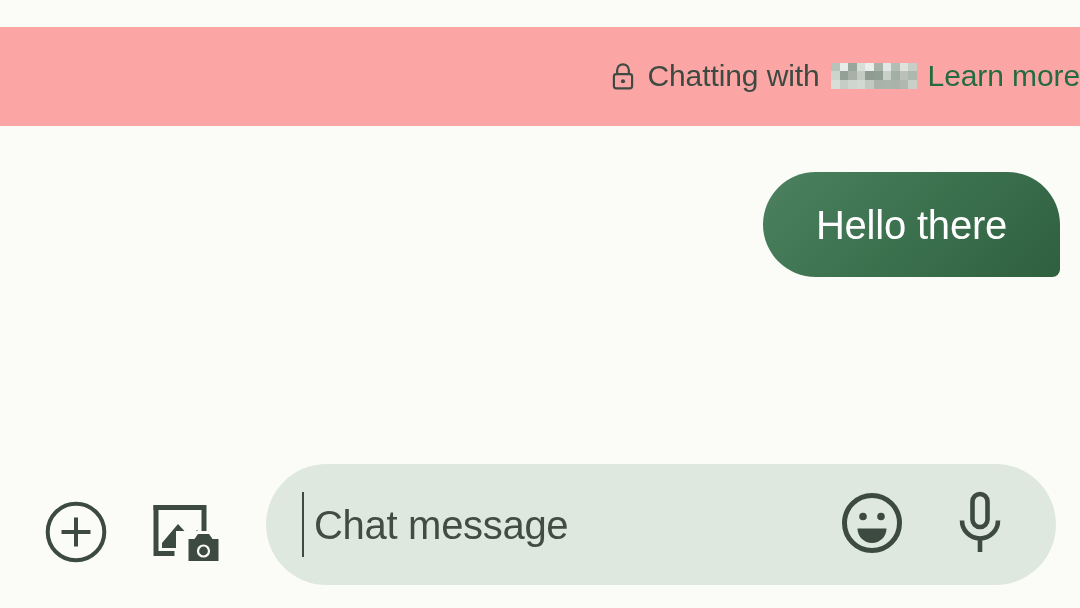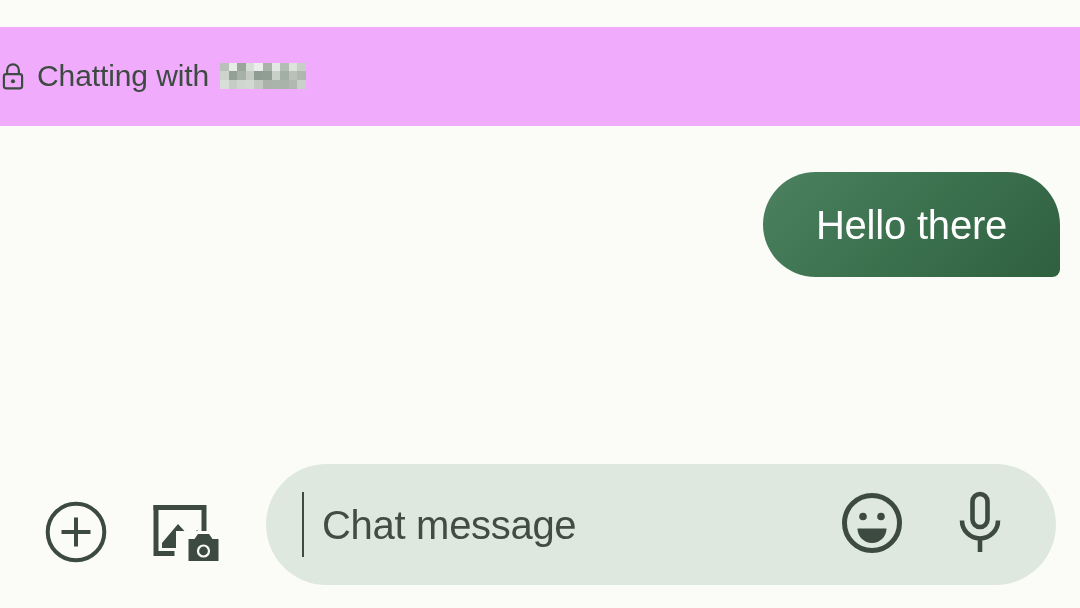--- a/index.html
+++ b/index.html
@@ -21,24 +21,24 @@
     background: #fbfcf8;
   }
 
   
   .banner {
     position: absolute;
     left: 0;
     top: 27px;
     width: 1080px;
     height: 99px;
-    background: #f0abfc;
-    display: flex;
-    align-items: center;
-    justify-content: flex-start;
+    background: #fca5a5;
+    display: flex;
+    align-items: center;
+    justify-content: flex-end;
     gap: 0;
   }
   .banner-inner {
     display: flex;
     align-items: center;
     gap: 11px;
     transform: translateY(-1px);
   }
   .banner-lock {
     display: block;
@@ -170,21 +170,21 @@
   .caret {
     position: absolute;
     left: 36px;
     top: 28px;
     width: 2px;
     height: 65px;
     background: #3f4a42;
   }
   .placeholder {
     position: absolute;
-    left: 56px;
+    left: 48px;
     top: 31px;
     font-size: 40px;
     line-height: 60px;
     color: #414d44;
     letter-spacing: -0.3px;
     white-space: nowrap;
     user-select: none;
   }
   .btn-emoji { left: 575px; top: 28px; width: 62px; height: 62px; position: absolute; display:flex; align-items:center; justify-content:center; cursor:pointer; }
   .btn-mic   { left: 685px; top: 26px; width: 58px; height: 66px; position: absolute; display:flex; align-items:center; justify-content:center; cursor:pointer; }
@@ -235,20 +235,21 @@
         <i style="left:17px;top:17px;width:9px;height:9px;background:#cfd5cf"></i>
         <i style="left:26px;top:17px;width:8px;height:9px;background:#d2d8d2"></i>
         <i style="left:34px;top:17px;width:9px;height:9px;background:#c1c9c2"></i>
         <i style="left:43px;top:17px;width:9px;height:9px;background:#a9b3aa"></i>
         <i style="left:52px;top:17px;width:8px;height:9px;background:#aab4ab"></i>
         <i style="left:60px;top:17px;width:9px;height:9px;background:#a9b3aa"></i>
         <i style="left:69px;top:17px;width:8px;height:9px;background:#b0b9b1"></i>
         <i style="left:77px;top:17px;width:9px;height:9px;background:#c9cfc9"></i>
       </span>
 
+      <span class="banner-link">Learn more</span>
     </div>
   </div>
 
   <div class="thread">
 
     <div class="bubble bubble-1">
       <span class="bubble-text">Hello there</span>
     </div>
 
 

